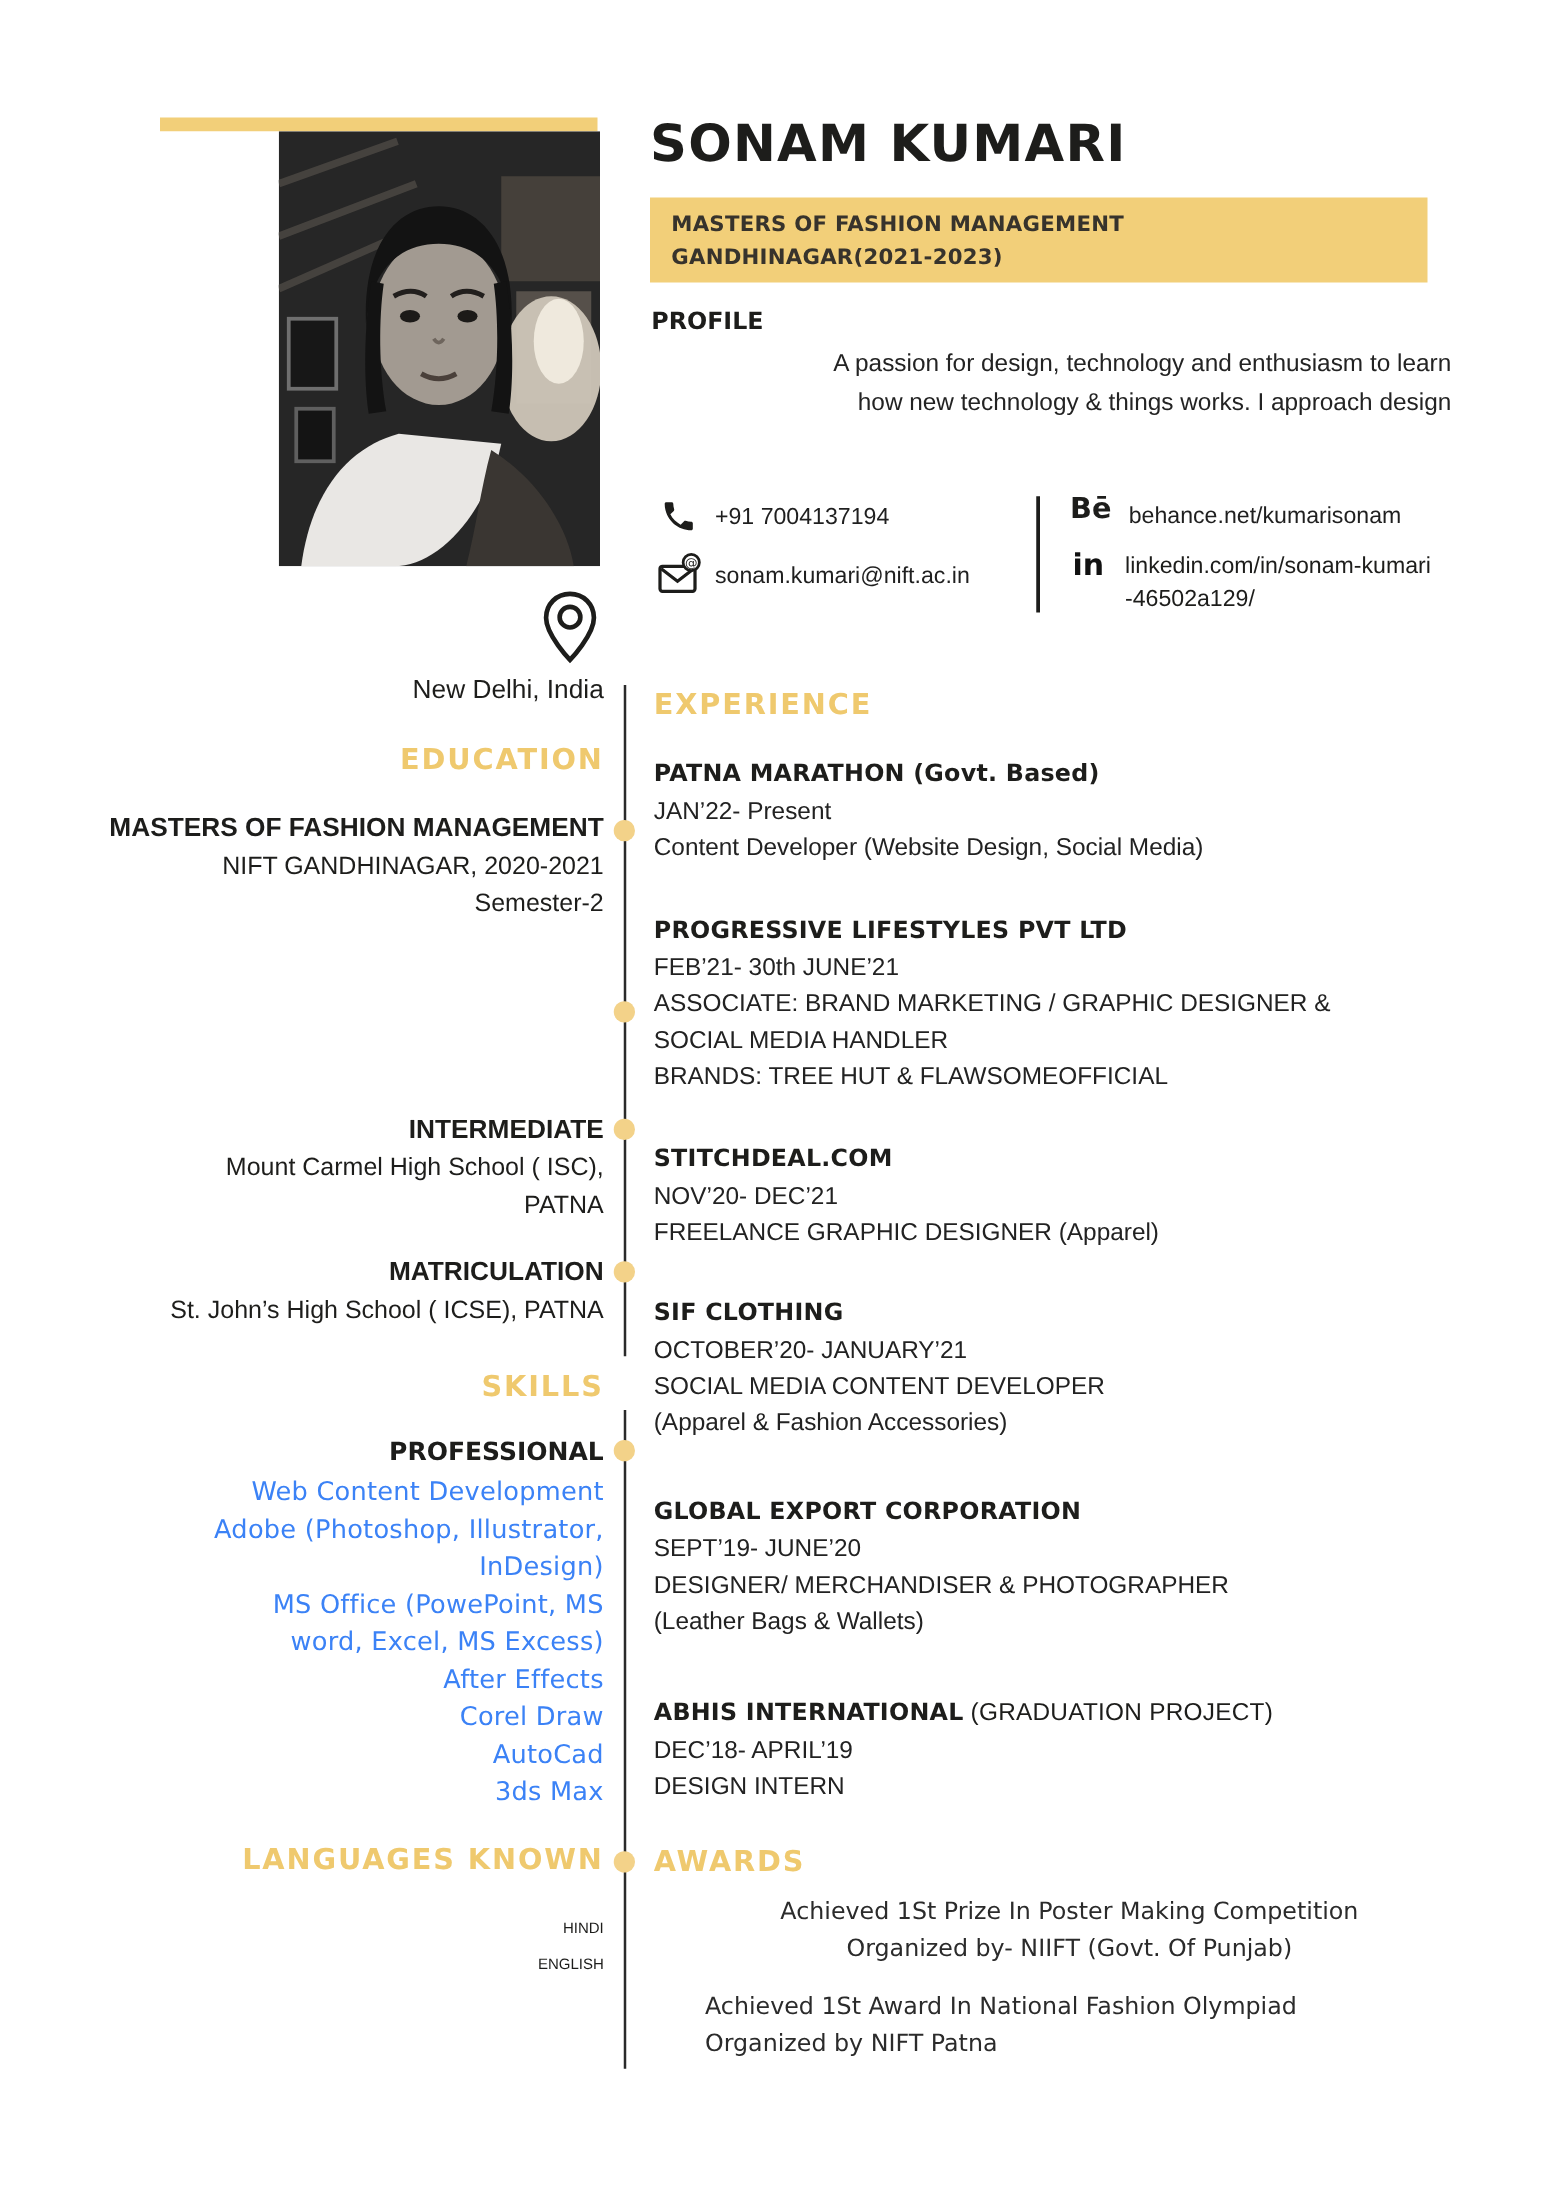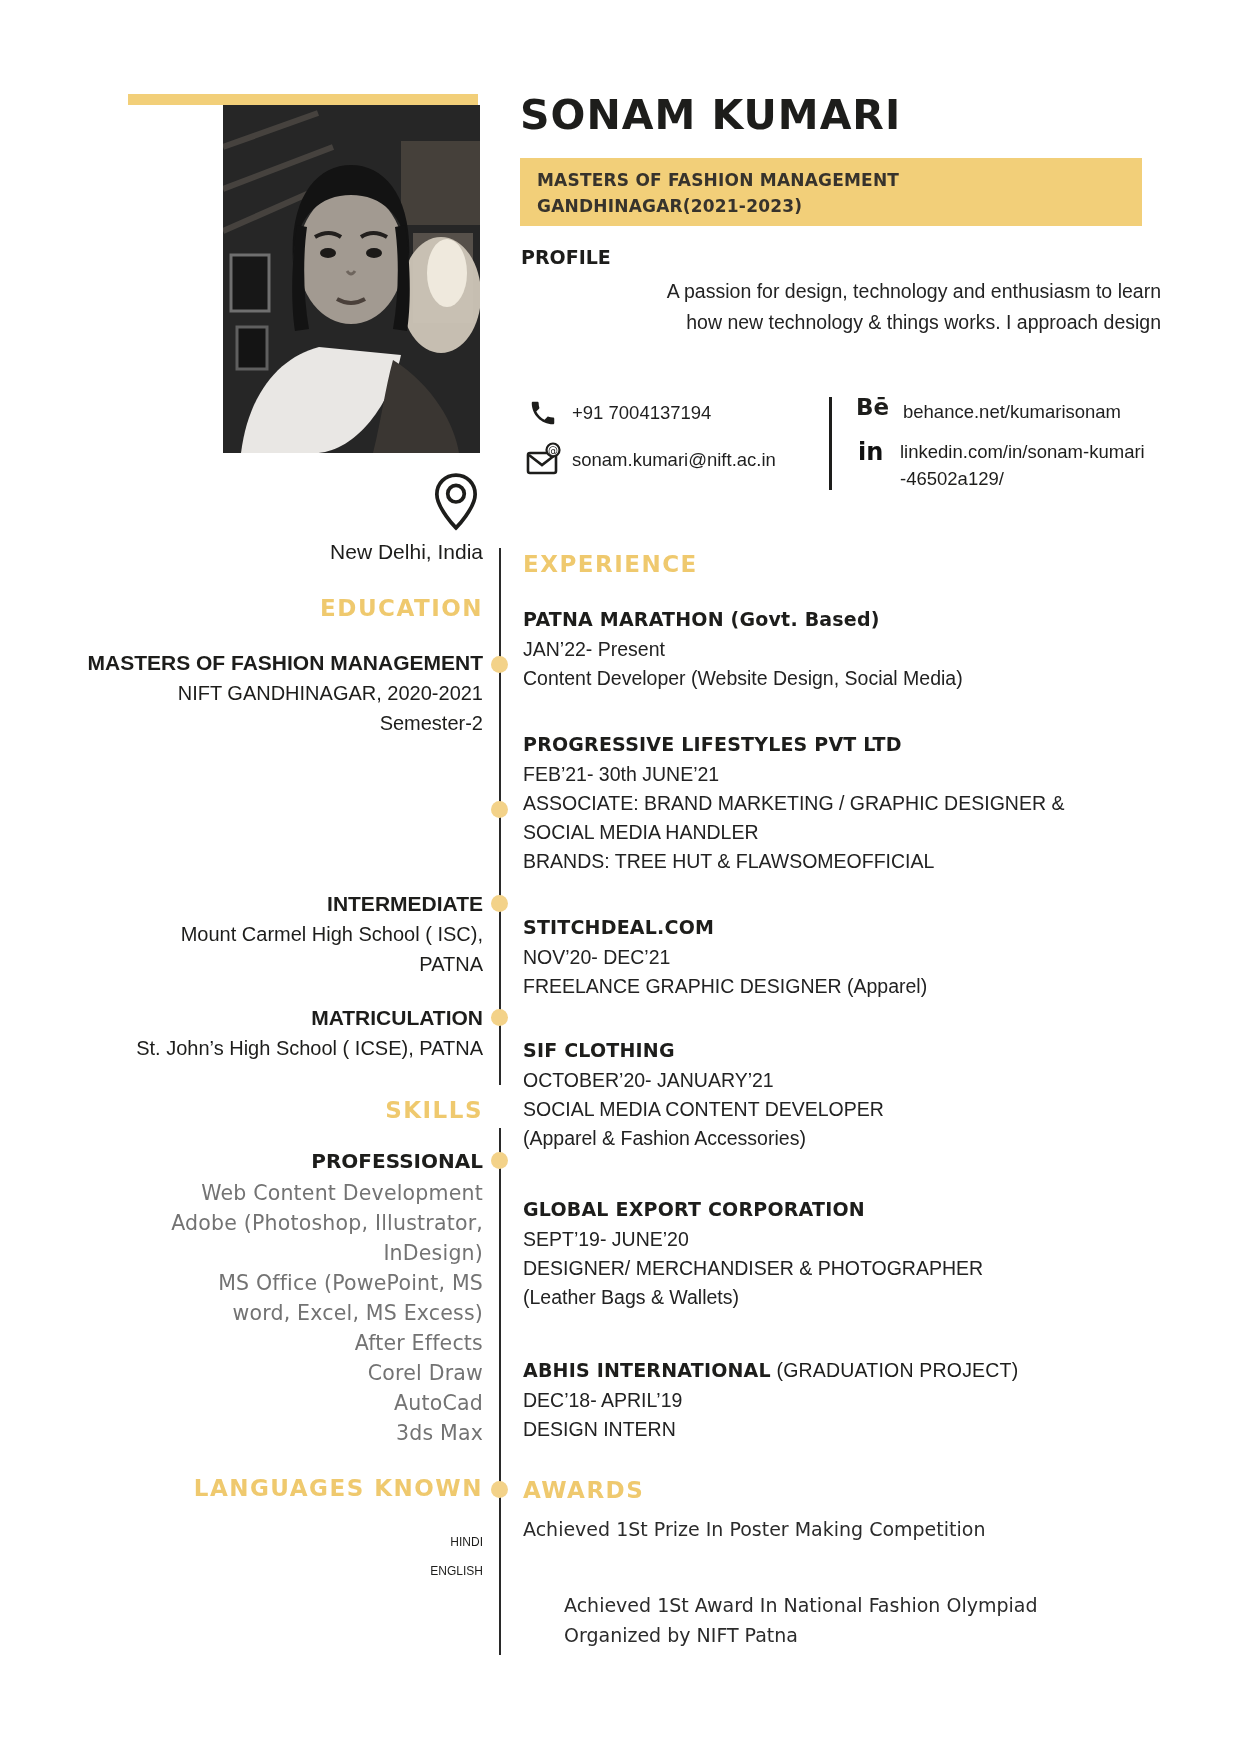--- a/index.html
+++ b/index.html
@@ -48,21 +48,21 @@
   .lhead{position:absolute;left:60px;width:423px;text-align:right;}
   .rhead{position:absolute;left:523px;}
 
   .vline{position:absolute;left:499px;width:2px;background:#2a2a2a;}
   .dot{position:absolute;left:491px;width:17px;height:17px;border-radius:50%;background:var(--dot-yellow);}
 
   .edu-title{font-weight:bold;font-size:21px;line-height:30px;}
   .edu-line{font-size:20px;line-height:30px;}
 
   .skills-sub{font-family:"DejaVu Sans",sans-serif;font-weight:bold;font-size:20px;line-height:30px;}
-  .skill-line{font-family:"DejaVu Sans",sans-serif;font-size:20.5px;line-height:30px;letter-spacing:0.2px;color:#737373;}
+  .skill-line{font-family:"DejaVu Sans",sans-serif;font-size:20.5px;line-height:30px;letter-spacing:0.2px;color:#3b82f6;}
   .lang-line{font-size:12px;line-height:29px;}
 
   .rcol{position:absolute;left:523px;width:665px;}
   .exp-title{font-family:"DejaVu Sans",sans-serif;font-weight:bold;font-size:19px;line-height:31px;letter-spacing:0.2px;}
   .exp-title .reg{font-family:"Liberation Sans",sans-serif;font-weight:normal;font-size:19.5px;}
   .exp-line{font-size:19.5px;line-height:29px;color:#222;}
   .award-line{font-family:"DejaVu Sans",sans-serif;font-size:19px;line-height:30px;color:#2b2b2b;}
 </style>
 </head>
 <body>
@@ -235,22 +235,23 @@
   </div>
 
   <div class="rcol" style="top:1355px;">
     <div class="exp-title"><span>ABHIS INTERNATIONAL</span><span class="reg"> (GRADUATION PROJECT)</span></div>
     <div class="exp-line">DEC’18- APRIL’19</div>
     <div class="exp-line">DESIGN INTERN</div>
   </div>
 
   <div class="rhead sec-head" style="top:1472px;">AWARDS</div>
 
-  <div class="rcol" style="top:1514px;">
+  <div class="rcol" style="top:1514px;text-align:center;">
     <div class="award-line">Achieved 1St Prize In Poster Making Competition</div>
+    <div class="award-line">Organized by- NIIFT (Govt. Of Punjab)</div>
   </div>
 
   <div class="rcol" style="top:1590px;margin-left:41px;">
     <div class="award-line">Achieved 1St Award In National Fashion Olympiad</div>
     <div class="award-line">Organized by NIFT Patna</div>
   </div>
 
 </div>
 
 </body></html>

